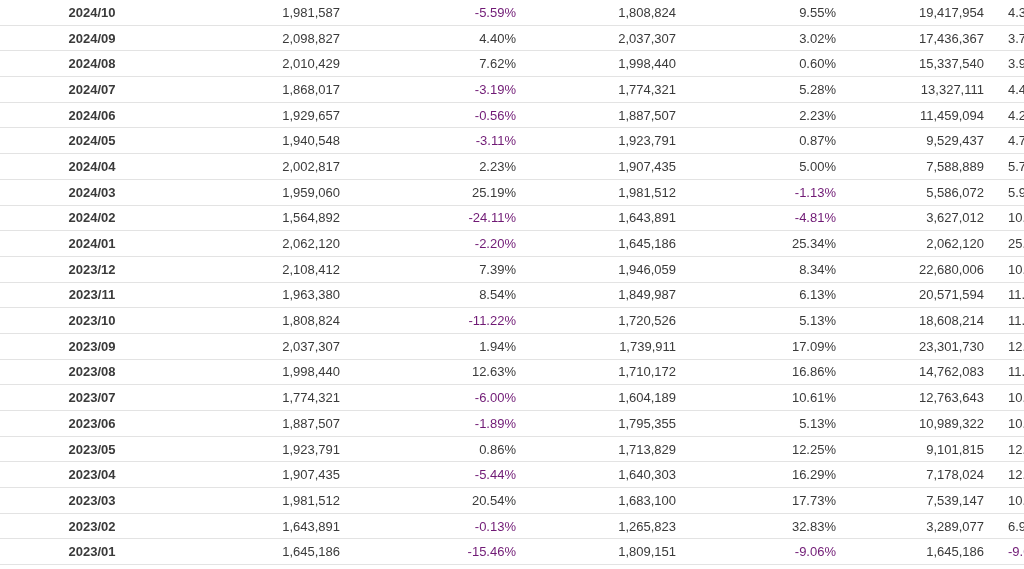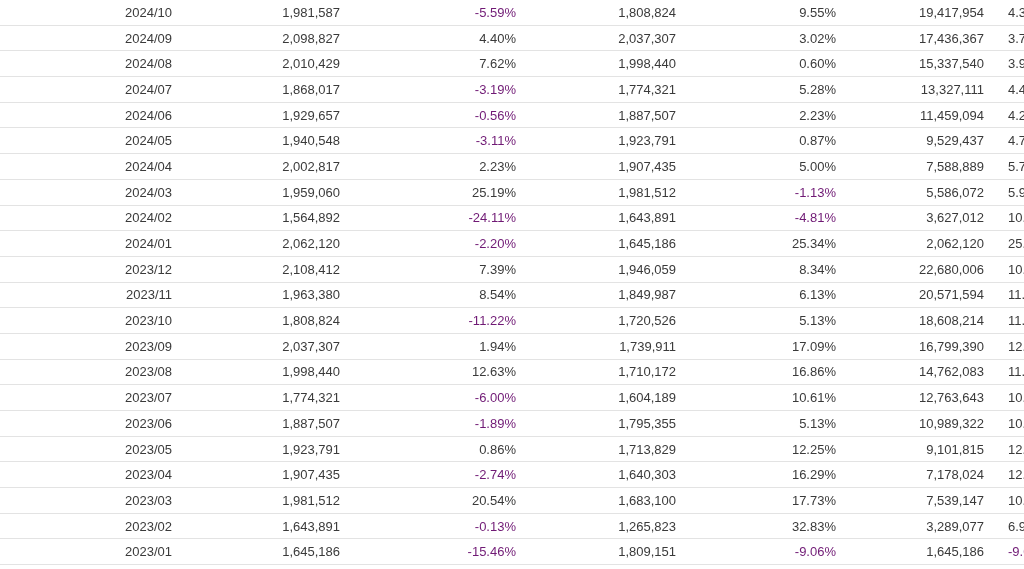--- a/index.html
+++ b/index.html
@@ -25,23 +25,24 @@
   table.revenue-table td {
     height: 24.7px;
     padding: 0 12px;
     font-size: 13px;
     border-bottom: 1px solid #e3e3e3;
     white-space: nowrap;
     overflow: hidden;
     vertical-align: middle;
   }
   td.c-month {
-    text-align: right;
+    text-align: center;
     width: 128px;
     color: #3a3a3a;
+    font-weight: bold;
   }
   td.c-num {
     text-align: right;
   }
   .col-1 { width: 184px; }
   .col-2 { width: 168px; }
   .col-3 { width: 176px; }
   .col-4 { width: 160px; }
   .col-5 { width: 160px; }
   .col-6 { width: 148px; }
@@ -182,21 +183,21 @@
           <td class="c-num pos">5.13%</td>
           <td class="c-num pos">18,608,214</td>
           <td class="c-num pos">11.54%</td>
         </tr>
         <tr>
           <td class="c-month pos">2023/09</td>
           <td class="c-num pos">2,037,307</td>
           <td class="c-num pos">1.94%</td>
           <td class="c-num pos">1,739,911</td>
           <td class="c-num pos">17.09%</td>
-          <td class="c-num pos">16,799,390</td>
+          <td class="c-num pos">23,301,730</td>
           <td class="c-num pos">12.28%</td>
         </tr>
         <tr>
           <td class="c-month pos">2023/08</td>
           <td class="c-num pos">1,998,440</td>
           <td class="c-num pos">12.63%</td>
           <td class="c-num pos">1,710,172</td>
           <td class="c-num pos">16.86%</td>
           <td class="c-num pos">14,762,083</td>
           <td class="c-num pos">11.65%</td>
@@ -224,21 +225,21 @@
           <td class="c-num pos">1,923,791</td>
           <td class="c-num pos">0.86%</td>
           <td class="c-num pos">1,713,829</td>
           <td class="c-num pos">12.25%</td>
           <td class="c-num pos">9,101,815</td>
           <td class="c-num pos">12.20%</td>
         </tr>
         <tr>
           <td class="c-month pos">2023/04</td>
           <td class="c-num pos">1,907,435</td>
-          <td class="c-num neg">-2.74%</td>
+          <td class="c-num neg">-5.44%</td>
           <td class="c-num pos">1,640,303</td>
           <td class="c-num pos">16.29%</td>
           <td class="c-num pos">7,178,024</td>
           <td class="c-num pos">12.19%</td>
         </tr>
         <tr>
           <td class="c-month pos">2023/03</td>
           <td class="c-num pos">1,981,512</td>
           <td class="c-num pos">20.54%</td>
           <td class="c-num pos">1,683,100</td>

